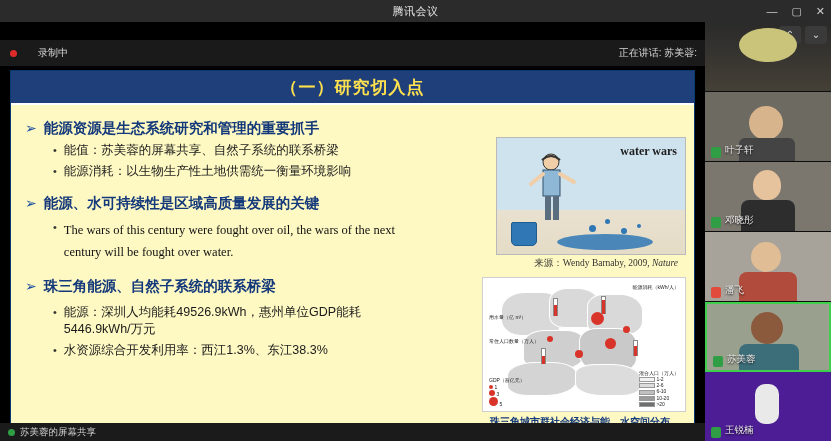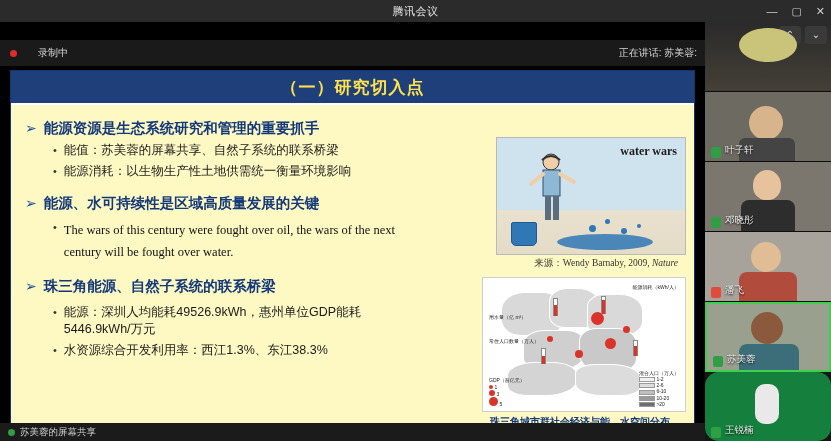--- a/index.html
+++ b/index.html
@@ -366,20 +366,20 @@
       <div class="name" style="left:20px;">潘飞</div>
     </div>
 
     <div class="tile active" style="background:#9aa08e;">
       <div style="position:absolute;left:44px;top:8px;width:32px;height:32px;border-radius:50%;background:#8b5a3c;"></div>
       <div style="position:absolute;left:32px;top:40px;width:60px;height:28px;background:#3c6e7a;border-radius:8px 8px 0 0;"></div>
       <span class="mic on" style="left:6px;"></span>
       <div class="name" style="left:20px;">苏美蓉</div>
     </div>
 
-    <div class="tile" style="background:#15803d;border-radius:14px;">
+    <div class="tile" style="background:#4c1d95;">
       <div style="position:absolute;left:50px;top:12px;width:24px;height:40px;background:#e9e9e9;border-radius:10px;"></div>
       <span class="mic on" style="left:6px;"></span>
       <div class="name" style="left:20px;">王锐楠</div>
     </div>
 
   </div>
 </div>
 
 </body></html>

